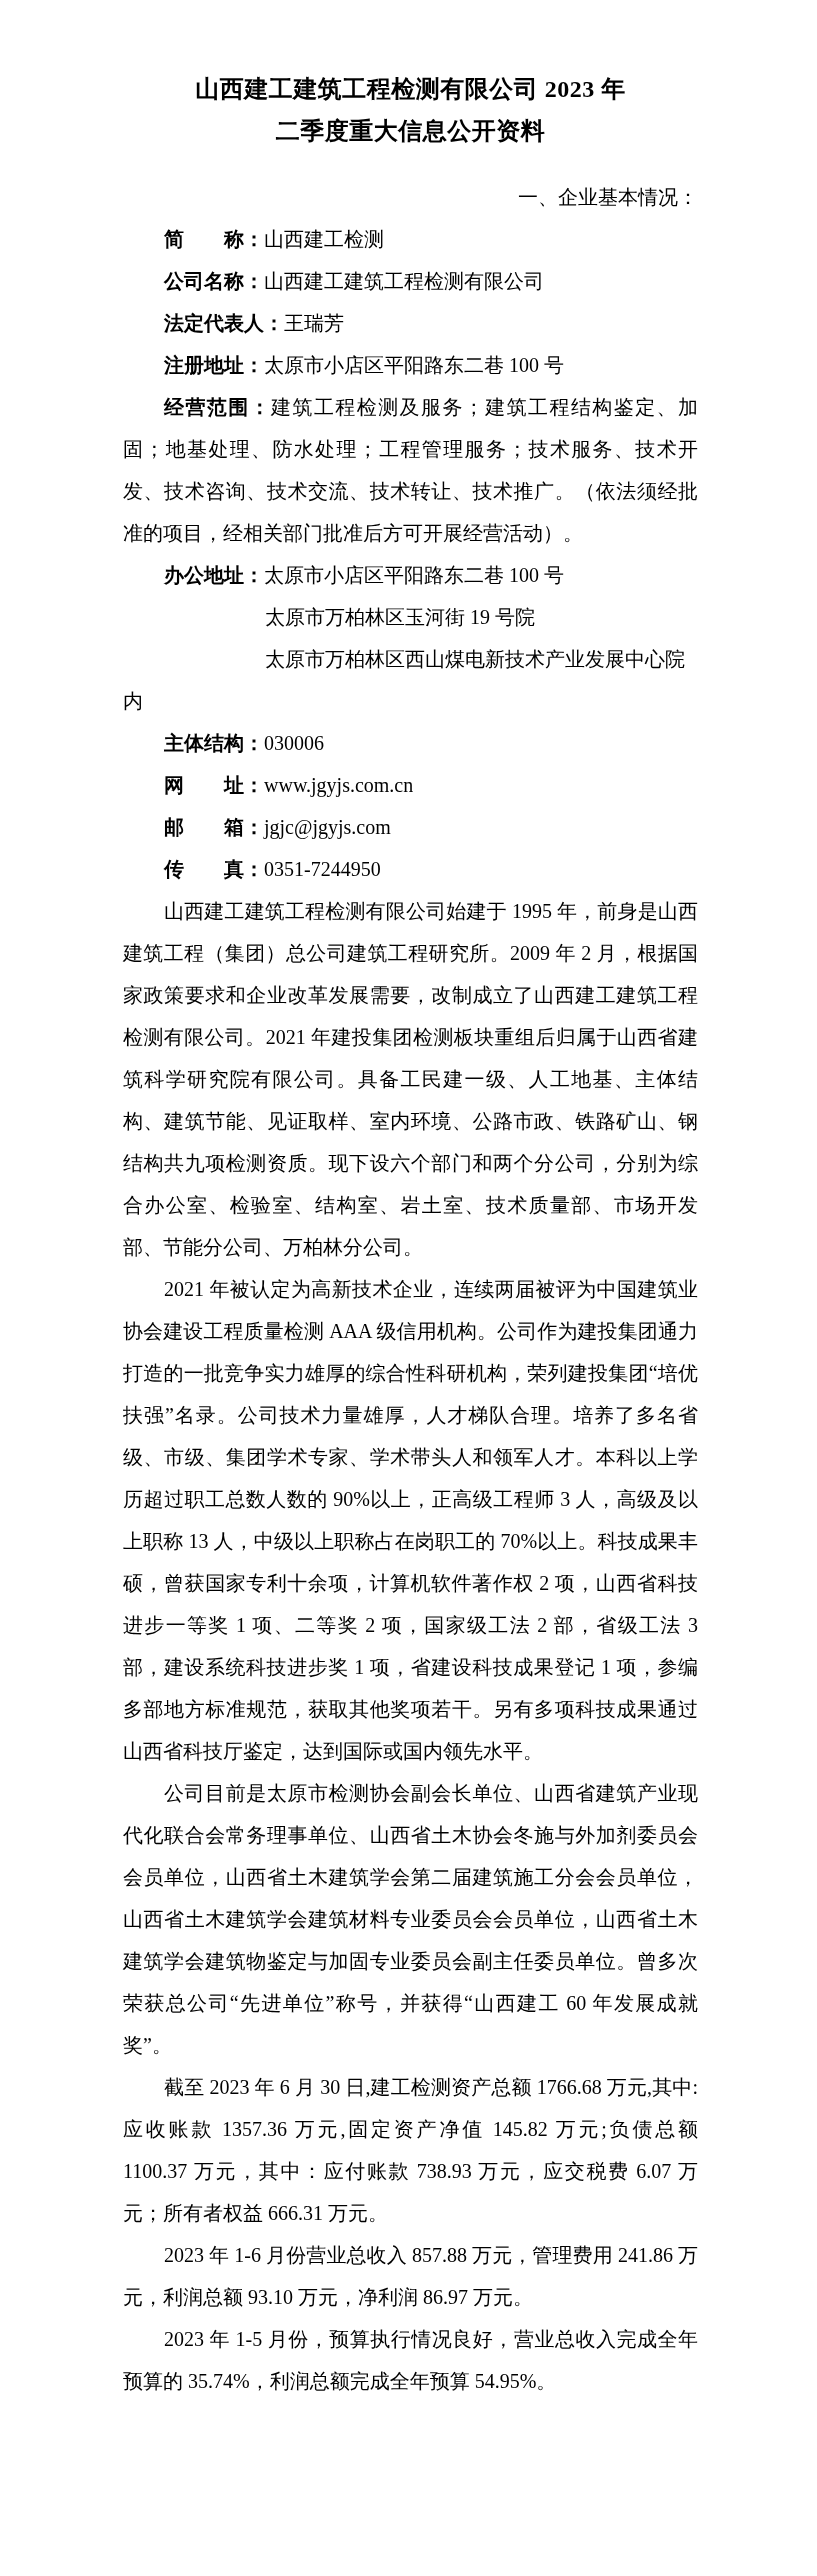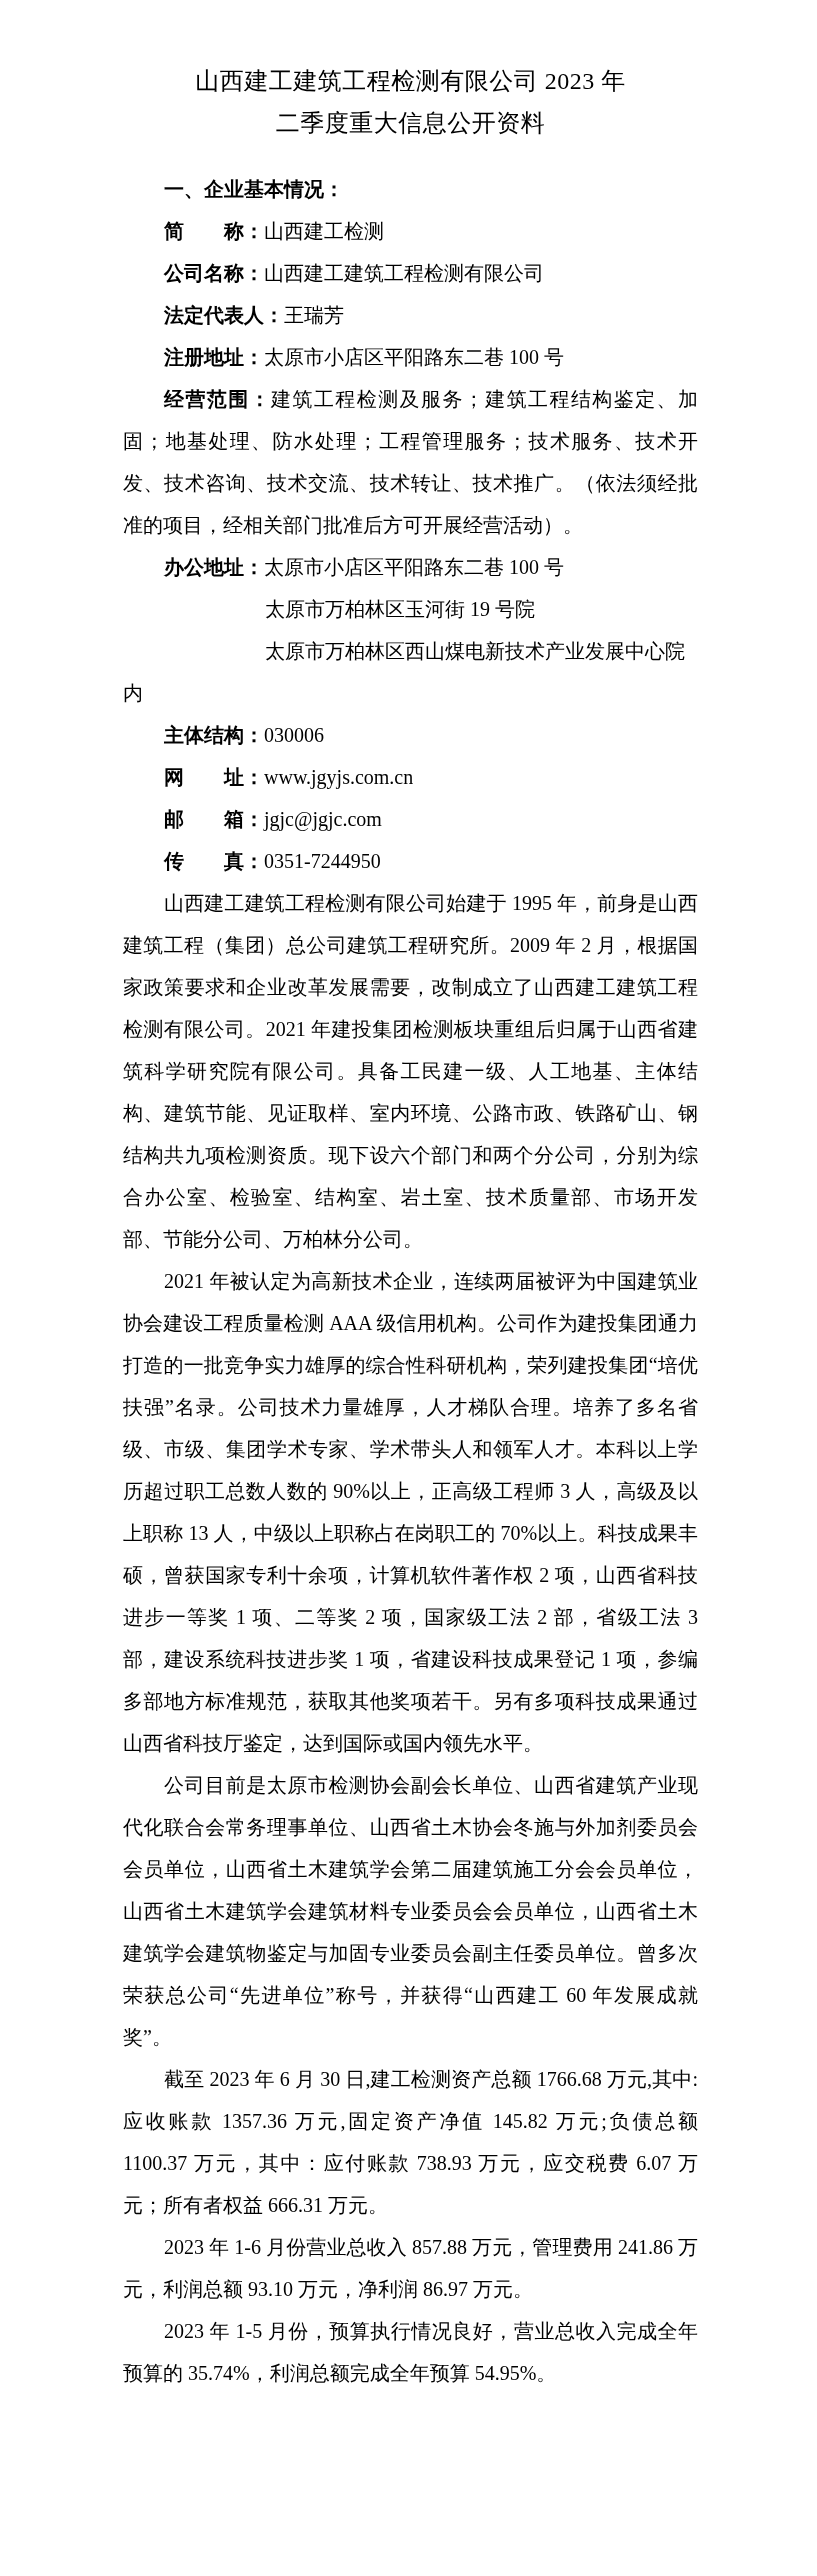--- a/index.html
+++ b/index.html
@@ -16,40 +16,41 @@
     overflow: hidden;
     font-family: "Liberation Serif", "DejaVu Serif", serif;
     color: #000000;
   }
   .content {
     margin-left: 123px;
     width: 575px;
     padding-top: 60px;
   }
   .doc-title {
-    margin: 0;
+    margin: 8px;
     font-size: 24px;
-    font-weight: normal;
+    font-weight: bold;
     line-height: 42px;
     text-align: center;
     letter-spacing: 0.5px;
   }
   .line, .para {
     font-size: 20px;
     line-height: 42px;
     margin: 0;
   }
   .para {
     text-align: justify;
   }
   .indent {
     text-indent: 41px;
   }
   .heading {
-    font-weight: bold;
+    font-weight: normal;
+    text-align: right;
   }
   .first-heading {
     margin-top: 24px;
   }
   .label {
     font-weight: bold;
   }
   .addr-cont {
     text-indent: 142px;
   }
@@ -73,21 +74,21 @@
     <div class="line indent"><span class="label">注册地址：</span><span>太原市小店区平阳路东二巷 100 号</span></div>
 
     <div class="para indent"><span class="label">经营范围：</span><span>建筑工程检测及服务；建筑工程结构鉴定、加固；地基处理、防水处理；工程管理服务；技术服务、技术开发、技术咨询、技术交流、技术转让、技术推广。（依法须经批准的项目，经相关部门批准后方可开展经营活动）。</span></div>
 
     <div class="line indent"><span class="label">办公地址：</span><span>太原市小店区平阳路东二巷 100 号</span></div>
     <div class="line addr-cont">太原市万柏林区玉河街 19 号院</div>
     <div class="line addr-cont">太原市万柏林区西山煤电新技术产业发展中心院内</div>
 
     <div class="line indent"><span class="label">主体结构：</span><span>030006</span></div>
     <div class="line indent"><span class="label">网　　址：</span><span>www.jgyjs.com.cn</span></div>
-    <div class="line indent"><span class="label">邮　　箱：</span><span>jgjc@jgjc.com</span></div>
+    <div class="line indent"><span class="label">邮　　箱：</span><span>jgjc@jgyjs.com</span></div>
     <div class="line indent"><span class="label">传　　真：</span><span>0351-7244950</span></div>
 
     <div class="para indent">山西建工建筑工程检测有限公司始建于 1995 年，前身是山西建筑工程（集团）总公司建筑工程研究所。2009 年 2 月，根据国家政策要求和企业改革发展需要，改制成立了山西建工建筑工程检测有限公司。2021 年建投集团检测板块重组后归属于山西省建筑科学研究院有限公司。具备工民建一级、人工地基、主体结构、建筑节能、见证取样、室内环境、公路市政、铁路矿山、钢结构共九项检测资质。现下设六个部门和两个分公司，分别为综合办公室、检验室、结构室、岩土室、技术质量部、市场开发部、节能分公司、万柏林分公司。</div>
     <div class="para indent">2021 年被认定为高新技术企业，连续两届被评为中国建筑业协会建设工程质量检测 AAA 级信用机构。公司作为建投集团通力打造的一批竞争实力雄厚的综合性科研机构，荣列建投集团“培优扶强”名录。公司技术力量雄厚，人才梯队合理。培养了多名省级、市级、集团学术专家、学术带头人和领军人才。本科以上学历超过职工总数人数的 90%以上，正高级工程师 3 人，高级及以上职称 13 人，中级以上职称占在岗职工的 70%以上。科技成果丰硕，曾获国家专利十余项，计算机软件著作权 2 项，山西省科技进步一等奖 1 项、二等奖 2 项，国家级工法 2 部，省级工法 3 部，建设系统科技进步奖 1 项，省建设科技成果登记 1 项，参编多部地方标准规范，获取其他奖项若干。另有多项科技成果通过山西省科技厅鉴定，达到国际或国内领先水平。</div>
     <div class="para indent">公司目前是太原市检测协会副会长单位、山西省建筑产业现代化联合会常务理事单位、山西省土木协会冬施与外加剂委员会会员单位，山西省土木建筑学会第二届建筑施工分会会员单位，山西省土木建筑学会建筑材料专业委员会会员单位，山西省土木建筑学会建筑物鉴定与加固专业委员会副主任委员单位。曾多次荣获总公司“先进单位”称号，并获得“山西建工 60 年发展成就奖”。</div>
 
     <div class="para indent">截至 2023 年 6 月 30 日,建工检测资产总额 1766.68 万元,其中: 应收账款 1357.36 万元,固定资产净值 145.82 万元;负债总额 1100.37 万元，其中：应付账款 738.93 万元，应交税费 6.07 万元；所有者权益 666.31 万元。</div>
     <div class="para indent">2023 年 1-6 月份营业总收入 857.88 万元，管理费用 241.86 万元，利润总额 93.10 万元，净利润 86.97 万元。</div>
 
     <div class="para indent">2023 年 1-5 月份，预算执行情况良好，营业总收入完成全年预算的 35.74%，利润总额完成全年预算 54.95%。</div>

